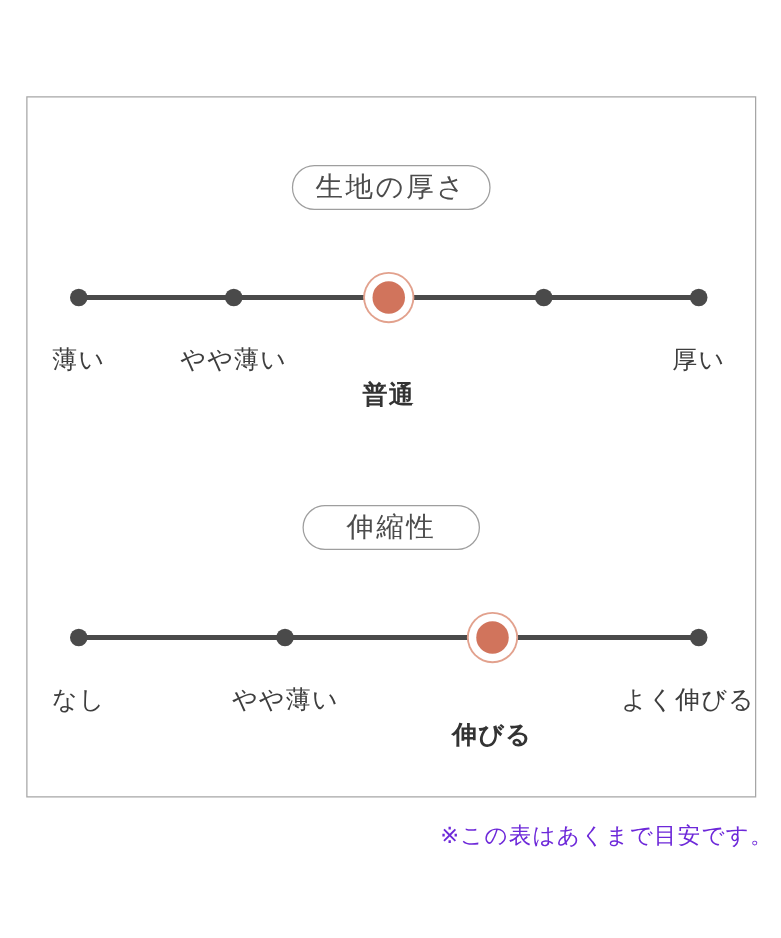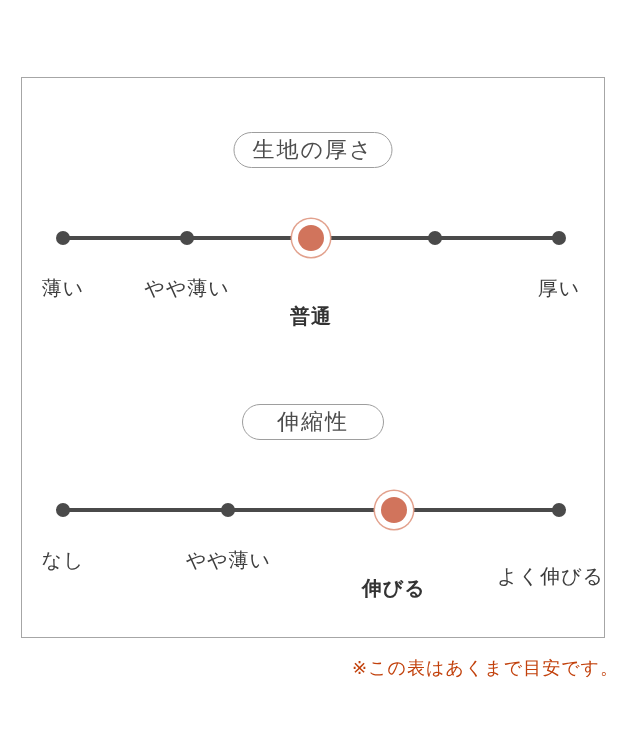--- a/index.html
+++ b/index.html
@@ -35,28 +35,28 @@
   }
   .labels {
     position:absolute; left:41px; width:496px; height:28px;text-decoration:underline;
   }
   .tick {
     position:absolute; top:0; transform:translateX(-50%);
     font-size:20px; line-height:28px; color:#3e3e3e;
     white-space:nowrap; letter-spacing:1px;
   }
   .tick.active { font-weight:700; color:#333333;margin-top:28px; }
-  .tick.tick-end { transform:translateX(-58%);margin-top:16px; }
+  .tick.tick-end { transform:translateX(-58%); }
   .note {
     position:absolute; left:0; right:0; top:532px; text-align:center;
     font-size:19px; line-height:26px; color:#474747; letter-spacing:1px;
   }
   .footnote {
     position:absolute; right:6px; top:655px; font-size:18px; line-height:26px;
-    color:#c2410c; letter-spacing:1px; white-space:nowrap;
+    color:#6d28d9; letter-spacing:1px; white-space:nowrap;
   }
 </style>
 </head>
 <body>
 
 <div class="figure">
   <div class="panel">
 
     <div class="pill" style="top:54px">
       <span>生地の厚さ</span>

